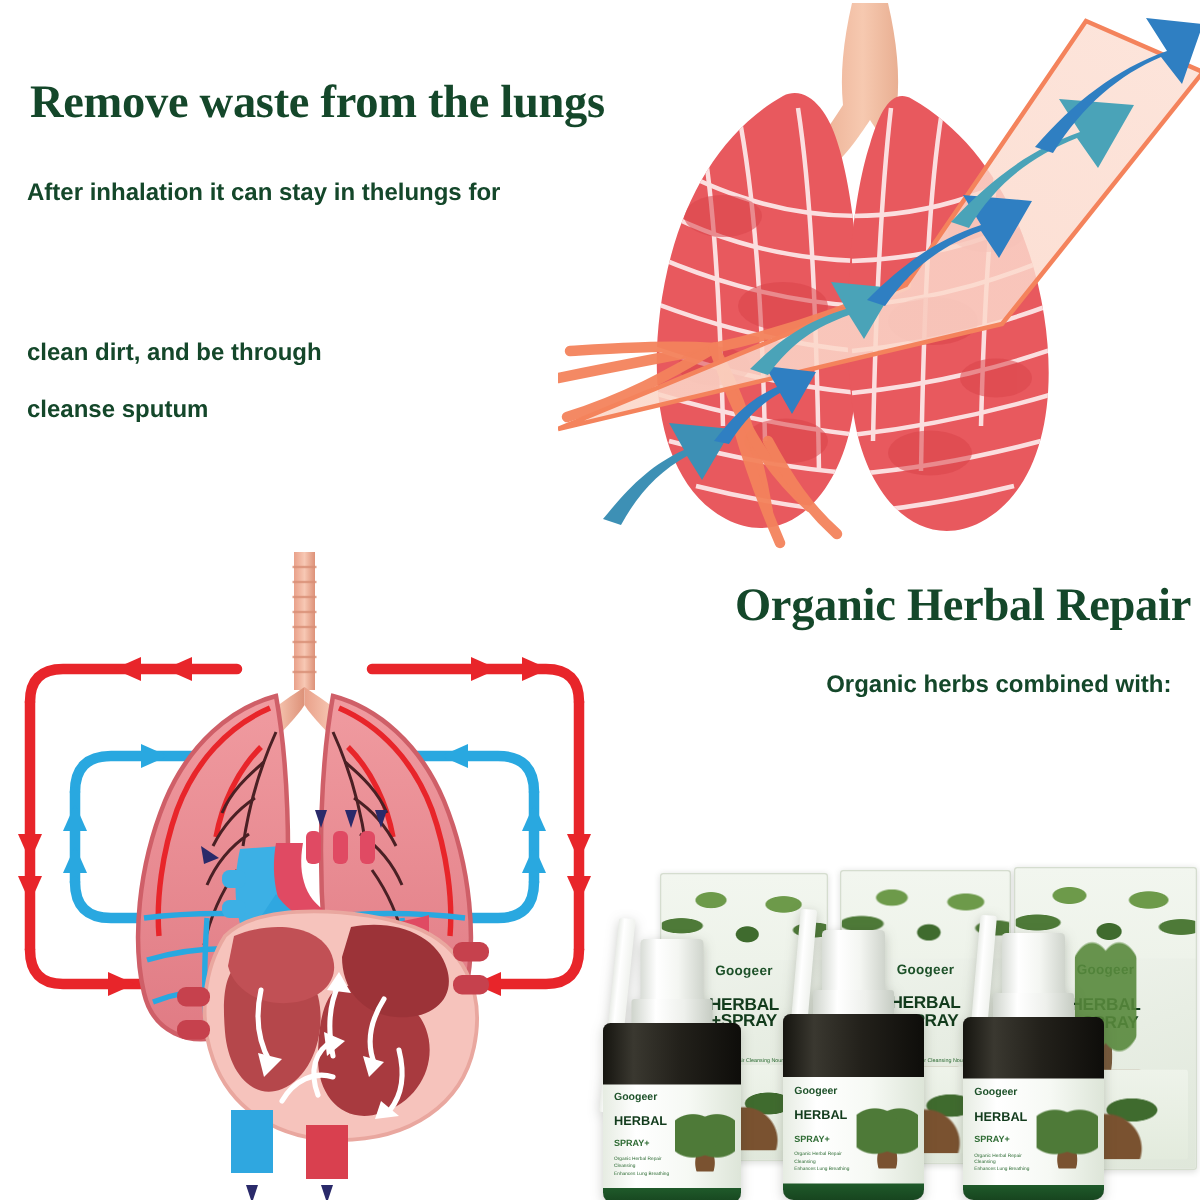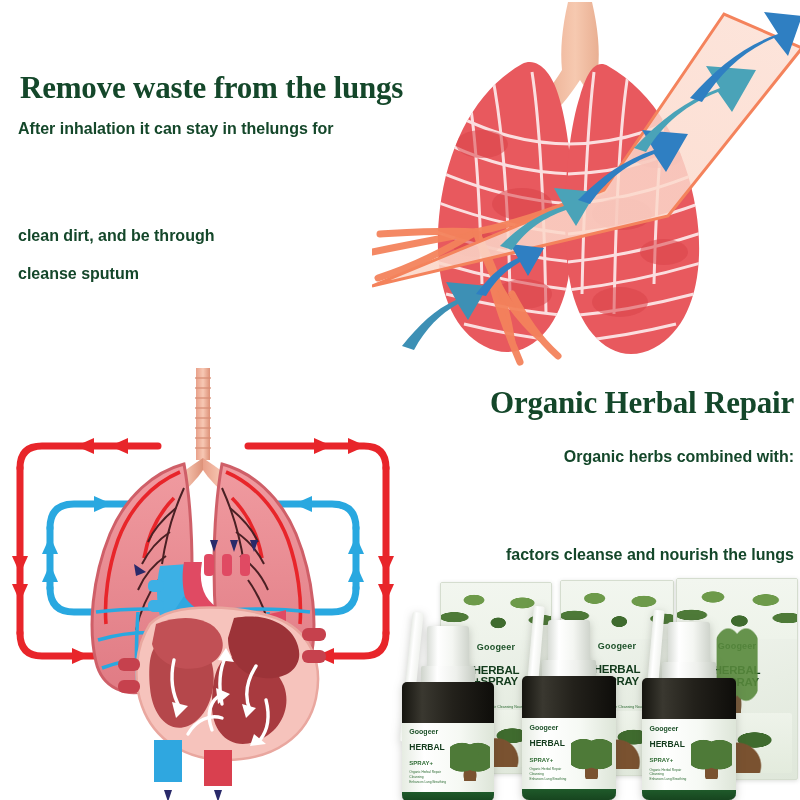--- a/index.html
+++ b/index.html
@@ -23,37 +23,36 @@
     font-family: "Liberation Serif", serif;
     font-weight: bold;
     color: #14472a;
     letter-spacing: -0.2px;
     white-space: nowrap;
   }
   #headline-top {
     left: 20px;
     top: 50px;
     font-size: 31px;
-    margin-top: 20px;
   }
   #headline-bottom {
     right: 6px;
     top: 385px;
     font-size: 31px;
   }
   .body-line {
     position: absolute;
     font-family: "Liberation Sans", sans-serif;
     font-weight: bold;
     color: #14472a;
     font-size: 16px;
     white-space: nowrap;
   }
   .body-left { left: 18px; }
-  .body-right { right: 6px; text-align: right; }
+  .body-right { right: 19px; text-align: right; }
 
   
   #top-lungs {
     position: absolute;
     left: 372px;
     top: -6px;
     width: 430px;
     height: 380px;
   }
 
@@ -478,21 +477,20 @@
         <path d="M38 236 L42 248 L46 236 Z"></path>
         <path d="M88 236 L92 248 L96 236 Z"></path>
         <path d="M8 10 L20 18 L10 22 Z"></path>
       </g>
     </g>
   </svg>
 
   <div class="headline" id="headline-bottom">Organic Herbal Repair</div>
 
   <div class="body-line body-right" style="top:448px">Organic herbs combined with:</div>
-  <div class="body-line body-right" style="top:546px">factors cleanse and nourish the lungs</div>
 
   <div id="products">
 
     <div class="pbox" style="left:48px; top:22px; width:110px; height:190px;">
       <div class="leafband"></div>
       <div class="brand">Googeer</div>
       <div class="pname">
         <span>HERBAL</span><br>
         <span>+SPRAY</span>
       </div>

